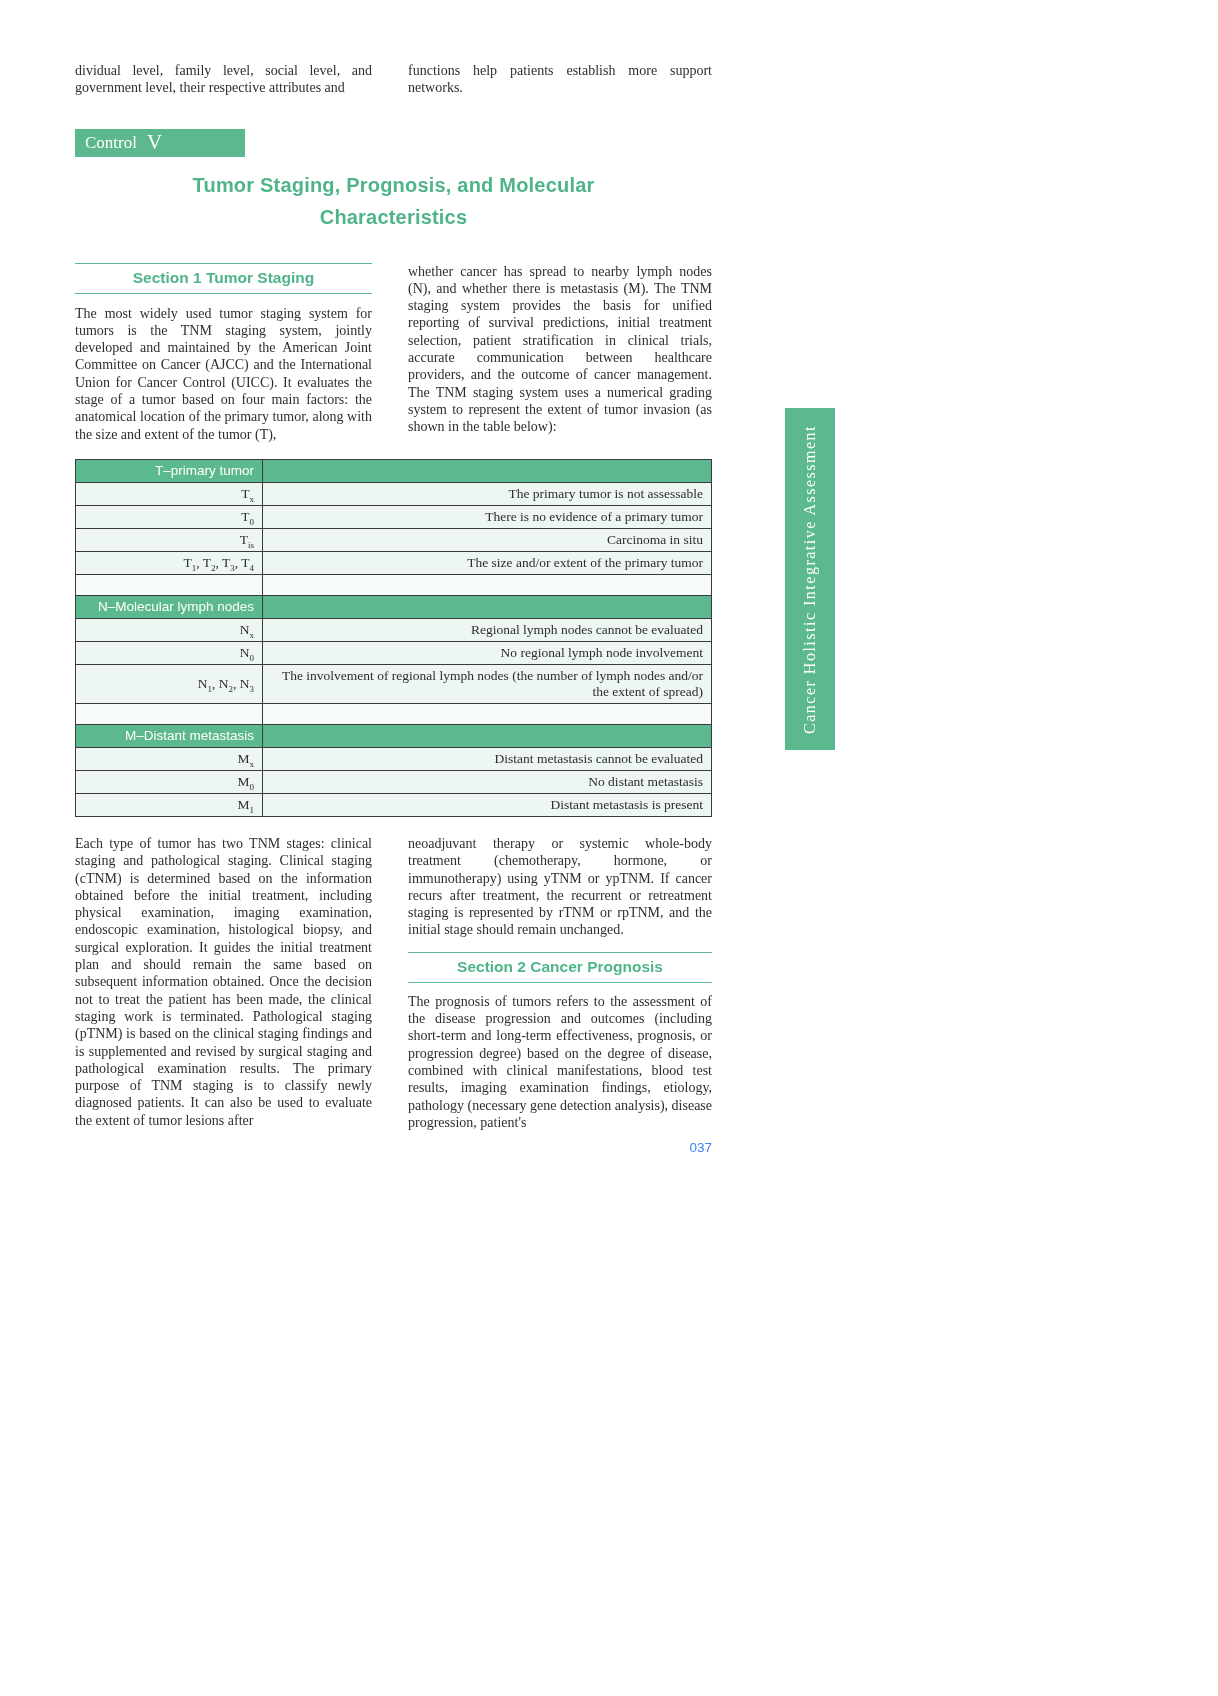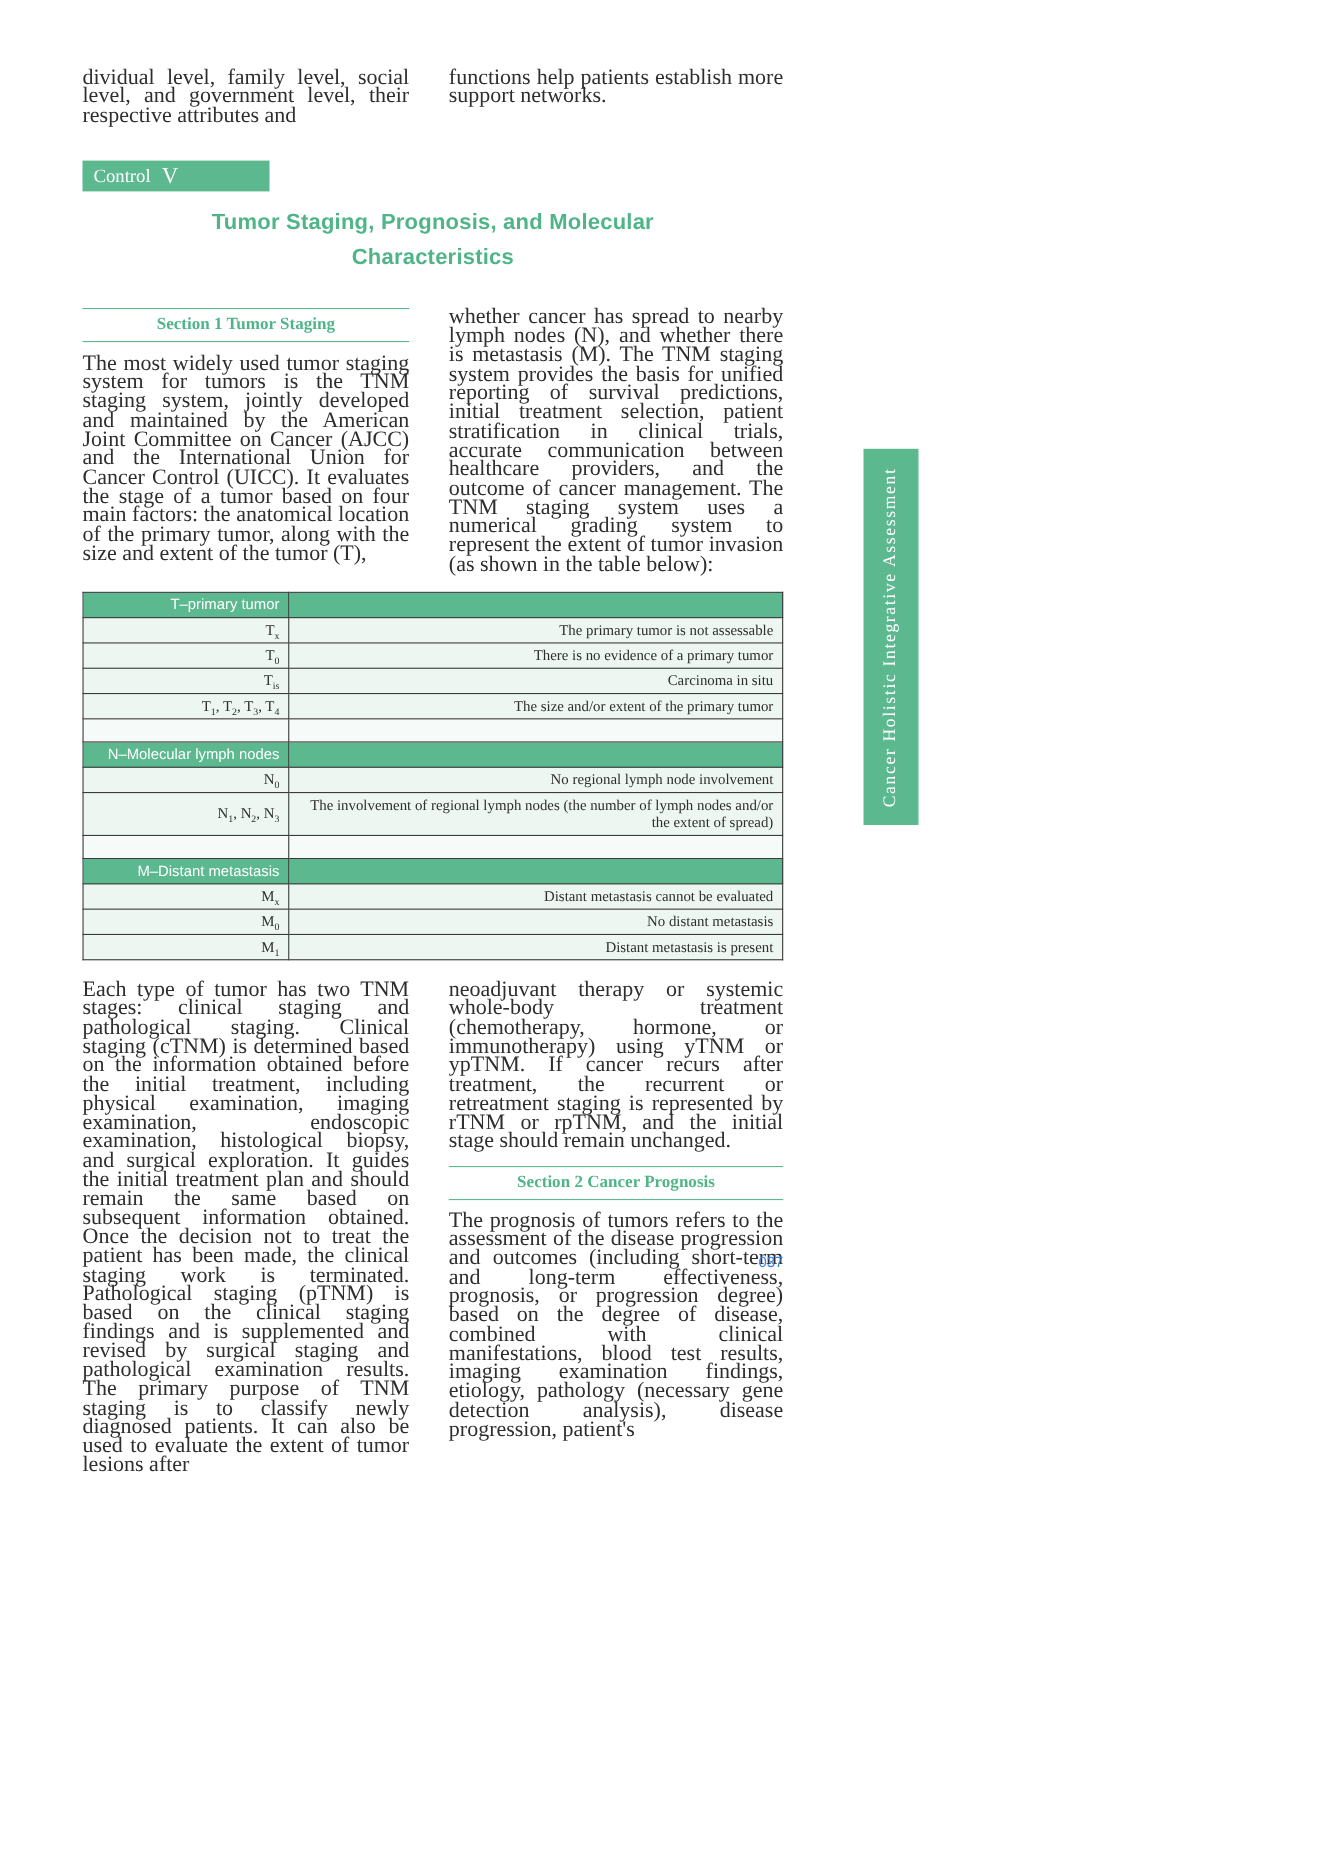--- a/index.html
+++ b/index.html
@@ -20,21 +20,21 @@
     color:var(--ink);
     overflow:hidden;
   }
   .content{
     position:absolute;left:75px;top:0;width:637px;
   }
   .cols{display:flex;gap:36px;}
   .col-l{width:297px;flex:0 0 297px;}
   .col-r{width:304px;flex:0 0 304px;}
   p.body{
-    font-size:20px;line-height:17.3px;
+    font-size:14px;line-height:17.3px;
     text-align:justify;
     color:var(--ink);
   }
   .top-cols{margin-top:62px;}
   .chapter-badge{
     margin-top:32px;
     width:170px;height:28px;
     background:var(--green);
     color:#ffffff;
     font-family:"Liberation Serif", serif;
@@ -49,21 +49,21 @@
     font-family:"Liberation Sans", sans-serif;
     font-weight:bold;
     font-size:20px;line-height:32px;
     color:var(--green-text);
     letter-spacing:0.2px;
   }
   .main-cols{margin-top:30px;}
   .section-heading{
     border-top:1.5px solid var(--green);
     border-bottom:1.5px solid var(--green);
-    font-family:Liberation Serif, serif;
+    font-family:Liberation Sans, sans-serif;
     font-weight:bold;
     font-size:15.5px;
     color:var(--green-text);
     text-align:center;
     padding:5px 0 6px 0;
     margin-bottom:11px;
   }
   .s2-heading{margin-top:13px;margin-bottom:10px;}
   table.tnm{
     margin-top:16px;
@@ -171,20 +171,24 @@
           </tr>
           <tr class="sep">
             <td class="c1"></td>
             <td></td>
           </tr>
           <tr class="ghead">
             <td class="c1">N–Molecular lymph nodes</td>
             <td class="c2"></td>
           </tr>
           <tr>
+            <td class="c1">N<sub>x</sub></td>
+            <td>Regional lymph nodes cannot be evaluated</td>
+          </tr>
+          <tr>
             <td class="c1">N<sub>0</sub></td>
             <td>No regional lymph node involvement</td>
           </tr>
           <tr>
             <td class="c1">N<sub>1</sub>, N<sub>2</sub>, N<sub>3</sub></td>
             <td>The involvement of regional lymph nodes (the number of lymph nodes and/or the extent of spread)</td>
           </tr>
           <tr class="sep">
             <td class="c1"></td>
             <td></td>

